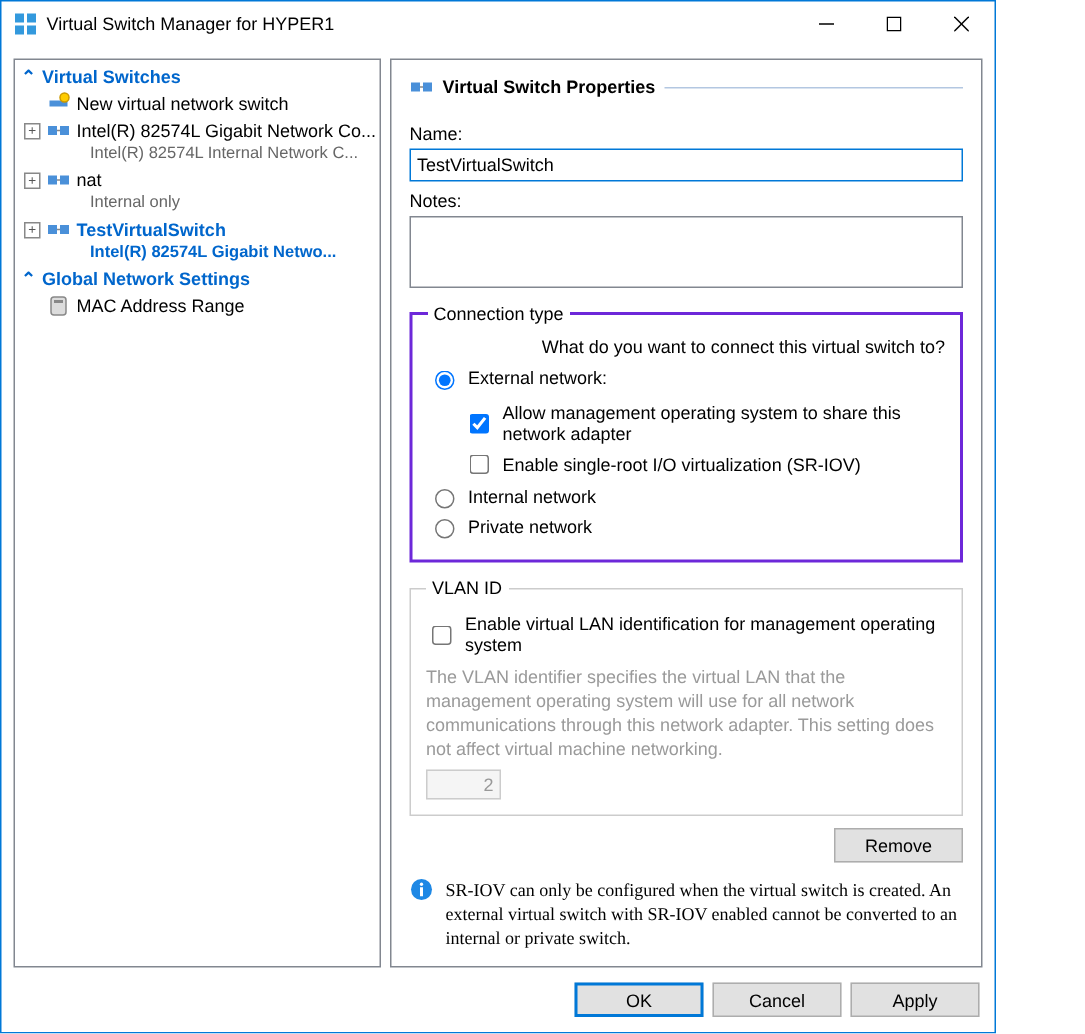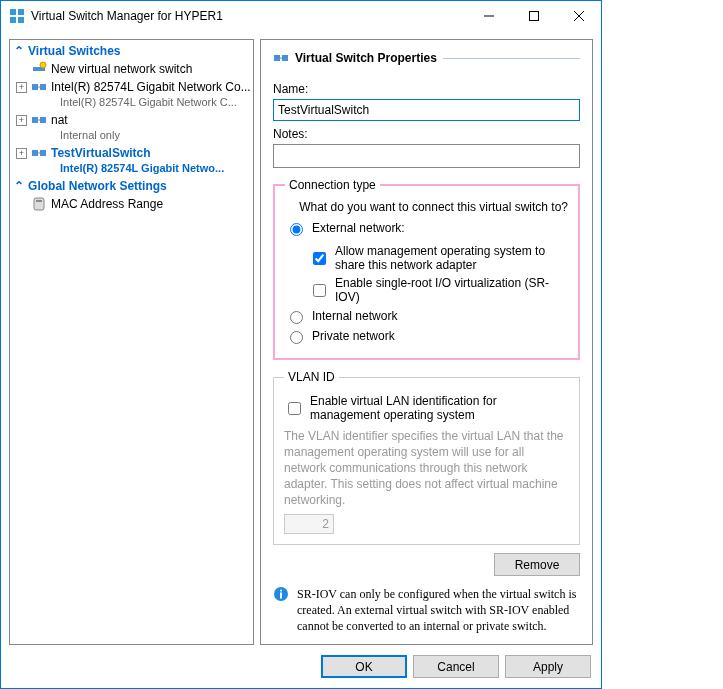--- a/index.html
+++ b/index.html
@@ -1,17 +1,17 @@
 <!DOCTYPE html>
 <html><head>
 <meta charset="utf-8">
 <style>
 * { box-sizing: border-box; font-family: "Segoe UI", Tahoma, sans-serif; font-size: 12px; }
 body { margin: 0; background: #fff; }
-.window { width: 602px; height: 689px; border: 1px solid #0078d7; display: flex; flex-direction: column; }
+.window { width: 664px; height: 689px; border: 1px solid #0078d7; display: flex; flex-direction: column; }
 .titlebar { height: 30px; display: flex; align-items: center; padding: 0 0 0 8px; }
 .titlebar .icon { width: 16px; height: 16px; margin-right: 6px; }
 .titlebar .title { flex: 1; }
 .titlebar .wbtn { width: 45px; height: 29px; display: flex; align-items: center; justify-content: center; }
 .content { flex: 1; display: flex; flex-direction: column; padding: 8px; gap: 6px; min-height: 0; }
 .panes { flex: 1; display: flex; gap: 6px; min-height: 0; }
 .tree { width: 245px; border: 1px solid #828790; background: #fff; overflow: auto; padding: 2px 0; }
 .tree-group { display: flex; align-items: center; gap: 4px; padding: 2px 4px; color: #0066cc; font-weight: bold; }
 .tree-item { padding: 1px 0 1px 6px; line-height: 15px; }
 .tree-item .row { display: flex; align-items: center; gap: 4px; }
@@ -22,21 +22,21 @@
 .exp { width: 11px; height: 11px; border: 1px solid #888; display: inline-flex; align-items: center; justify-content: center; font-size: 9px; line-height: 9px; color: #555; cursor: pointer; }
 .exp.blank { border: none; }
 .sw-icon { width: 16px; height: 16px; display: inline-block; }
 .props { flex: 1; border: 1px solid #828790; background: #fff; padding: 10px 12px 10px 12px; overflow: auto; display: flex; flex-direction: column; }
 .section-header { display: flex; align-items: center; gap: 6px; margin-bottom: 10px; font-weight: bold; }
 .section-header .line { flex: 1; height: 1px; background: #b3c7e1; }
 .label { display: block; margin: 6px 0 3px 0; }
 input[type=text] { width: 100%; border: 1px solid #0078d7; padding: 3px 4px; outline: none; }
 textarea { width: 100%; height: 48px; border: 1px solid #828790; resize: none; padding: 3px 4px; }
 fieldset { border: 1px solid #ccc; margin: 10px 0 0 0; padding: 6px 10px 10px 10px; }
-fieldset.highlight { border: 2px solid #f9a8d4; }
+fieldset.highlight { border: 2px solid #6d28d9; }
 legend { padding: 0 4px; }
 .radio-row, .check-row { display: flex; align-items: center; gap: 6px; margin: 4px 0; }
 select { width: 100%; border: 1px solid #7a7a7a; background: #e1e1e1; padding: 2px 4px; }
 .indent { margin-left: 24px; }
 .disabled-text { color: #9a9a9a; margin: 6px 0; line-height: 16px; }
 .small-input { width: 50px; border: 1px solid #ccc; background: #f5f5f5; color: #999; text-align: right; padding: 2px 4px; }
 .btn-row { display: flex; justify-content: flex-end; margin-top: 8px; }
 .info-row { display: flex; align-items: flex-start; gap: 8px; margin-top: 10px; }
 .info-icon { width: 16px; height: 16px; flex-shrink: 0; }
 .footer { display: flex; justify-content: flex-end; gap: 6px; padding: 4px 2px 2px 0; }
@@ -100,21 +100,21 @@
         <div class="tree-item">
           <div class="row">
             <span class="exp">+</span>
             <span class="sw-icon"><svg viewBox="0 0 16 16">
                   <rect x="1" y="5" width="6" height="6" fill="#4a90d9"></rect>
                   <rect x="9" y="5" width="6" height="6" fill="#4a90d9"></rect>
                   <line x1="7" y1="8" x2="9" y2="8" stroke="#888"></line>
                 </svg></span>
             <span style="white-space:nowrap;overflow:hidden;text-overflow:ellipsis;">Intel(R) 82574L Gigabit Network Co...</span>
           </div>
-          <div class="sub">Intel(R) 82574L Gigabit Network C...</div>
+          <div class="sub">Intel(R) 82574L Internal Network C...</div>
         </div>
 
         <div class="tree-item">
           <div class="row">
             <span class="exp">+</span>
             <span class="sw-icon"><svg viewBox="0 0 16 16">
                   <rect x="1" y="5" width="6" height="6" fill="#4a90d9"></rect>
                   <rect x="9" y="5" width="6" height="6" fill="#4a90d9"></rect>
                   <line x1="7" y1="8" x2="9" y2="8" stroke="#888"></line>
                 </svg></span>

